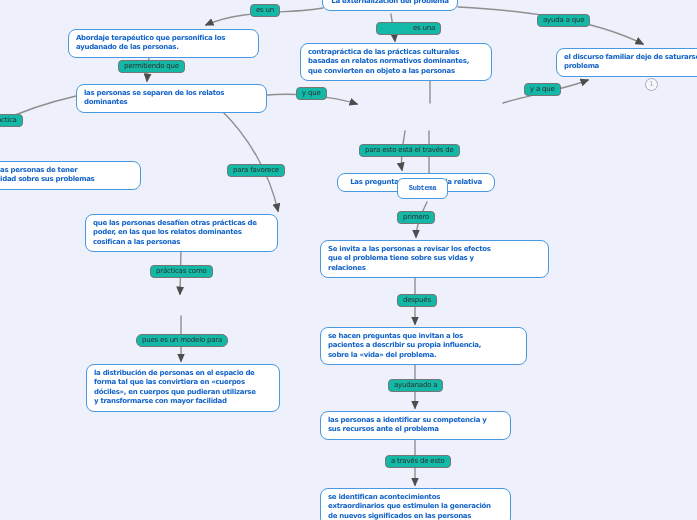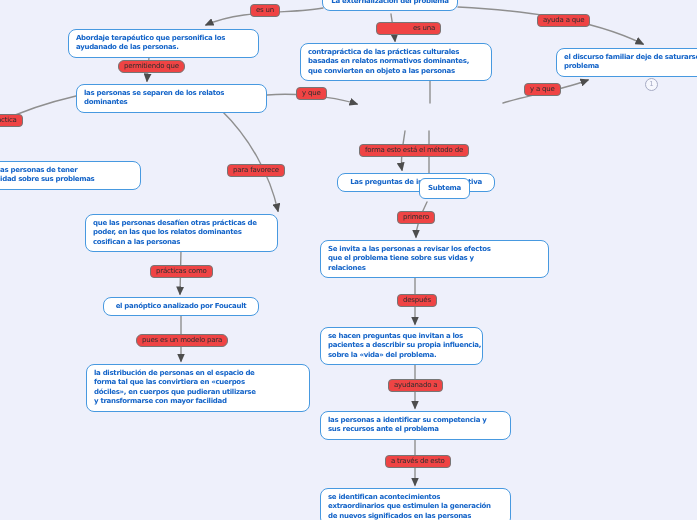--- a/index.html
+++ b/index.html
@@ -10,21 +10,21 @@
   #wires{position:absolute;left:0;top:0;z-index:1;}
   .concept{
     position:absolute;z-index:2;box-sizing:border-box;
     background:#ffffff;border:1.5px solid #4799e0;border-radius:8px;
     color:#1464c8;font-weight:bold;font-size:7px;line-height:1.35;
     letter-spacing:-0.3px;padding:4px 7px;white-space:pre;
   }
   .concept.center{text-align:center;}
   .linklabel{
     position:absolute;z-index:2;box-sizing:border-box;
-    background:#ef4444;border:1px solid #767676;border-radius:4px;
+    background:#14b8a6;border:1px solid #767676;border-radius:4px;
     color:#2e2e2e;font-size:7px;letter-spacing:-0.2px;line-height:1.3;
     padding:1px 5px;white-space:nowrap;
   }
   .badge{
     position:absolute;z-index:2;box-sizing:border-box;
     width:13px;height:13px;border-radius:50%;
     border:1px solid #a6abc4;color:#a6abc4;background:#f6f7fd;
     font-size:7px;line-height:11px;text-align:center;
   }
 </style>
@@ -74,57 +74,56 @@
 
   <div class="concept" style="left:76px;top:84px;width:191px;">las personas se separen de los relatos
 dominantes</div>
 
 
   <div class="concept" style="left:-10px;top:161px;width:151px;">las personas de tener
 lidad sobre sus problemas</div>
 
   <div class="concept center" style="left:337px;top:173px;width:158px;">Las preguntas de influencia relativa</div>
 
-  <div class="concept center" style="left:419px;top:178px;width:51px;z-index:3;padding:5px 2px;border-radius:6px;">Subtema</div>
+  <div class="concept center" style="left:397px;top:178px;width:51px;z-index:3;padding:5px 2px;border-radius:6px;font-family:Liberation Mono, monospace;">Subtema</div>
 
   <div class="concept" style="left:85px;top:214px;width:193px;">que las personas desafíen otras prácticas de
 poder, en las que los relatos dominantes
 cosifican a las personas</div>
 
-  <div class="concept center" style="left:103px;top:297px;width:156px;">el panóptico analizado por Foucault</div>
 
-  <div class="concept" style="left:86px;top:364px;width:224px;">la distribución de personas en el espacio de
+  <div class="concept" style="left:86px;top:364px;width:194px;">la distribución de personas en el espacio de
 forma tal que las convirtiera en «cuerpos
 dóciles», en cuerpos que pudieran utilizarse
 y transformarse con mayor facilidad</div>
 
   <div class="concept" style="left:320px;top:240px;width:229px;">Se invita a las personas a revisar los efectos
 que el problema tiene sobre sus vidas y
 relaciones</div>
 
-  <div class="concept" style="left:320px;top:327px;width:163px;">se hacen preguntas que invitan a los
+  <div class="concept" style="left:320px;top:327px;width:207px;">se hacen preguntas que invitan a los
 pacientes a describir su propia influencia,
 sobre la «vida» del problema.</div>
 
   <div class="concept" style="left:320px;top:411px;width:191px;">las personas a identificar su competencia y
 sus recursos ante el problema</div>
 
   <div class="concept" style="left:320px;top:488px;width:191px;">se identifican acontecimientos
 extraordinarios que estimulen la generación
 de nuevos significados en las personas</div>
 
   <div class="linklabel" style="left:250px;top:4px;">es un</div>
   <div class="linklabel" style="left:376px;top:22px;padding-left:36px;">es una</div>
   <div class="linklabel" style="left:537px;top:14px;">ayuda a que</div>
-  <div class="linklabel" style="left:118px;top:60px;border-radius:6px;">permitiendo que</div>
+  <div class="linklabel" style="left:118px;top:60px;">permitiendo que</div>
   <div class="linklabel" style="left:296px;top:87px;">y que</div>
   <div class="linklabel" style="left:524px;top:83px;">y a que</div>
   <div class="linklabel" style="left:-16px;top:114px;">práctica</div>
   <div class="linklabel" style="left:227px;top:164px;">para favorece</div>
-  <div class="linklabel" style="left:359px;top:144px;">forma esto está el método de</div>
+  <div class="linklabel" style="left:359px;top:144px;">para esto está el través de</div>
   <div class="linklabel" style="left:150px;top:265px;">prácticas como</div>
   <div class="linklabel" style="left:136px;top:334px;border-radius:6px;">pues es un modelo para</div>
   <div class="linklabel" style="left:397px;top:211px;">primero</div>
   <div class="linklabel" style="left:397px;top:294px;">después</div>
   <div class="linklabel" style="left:388px;top:379px;">ayudanado a</div>
   <div class="linklabel" style="left:385px;top:455px;">a través de esto</div>
 
   <div class="badge" style="left:645px;top:78px;">1</div>
 
 </div>

